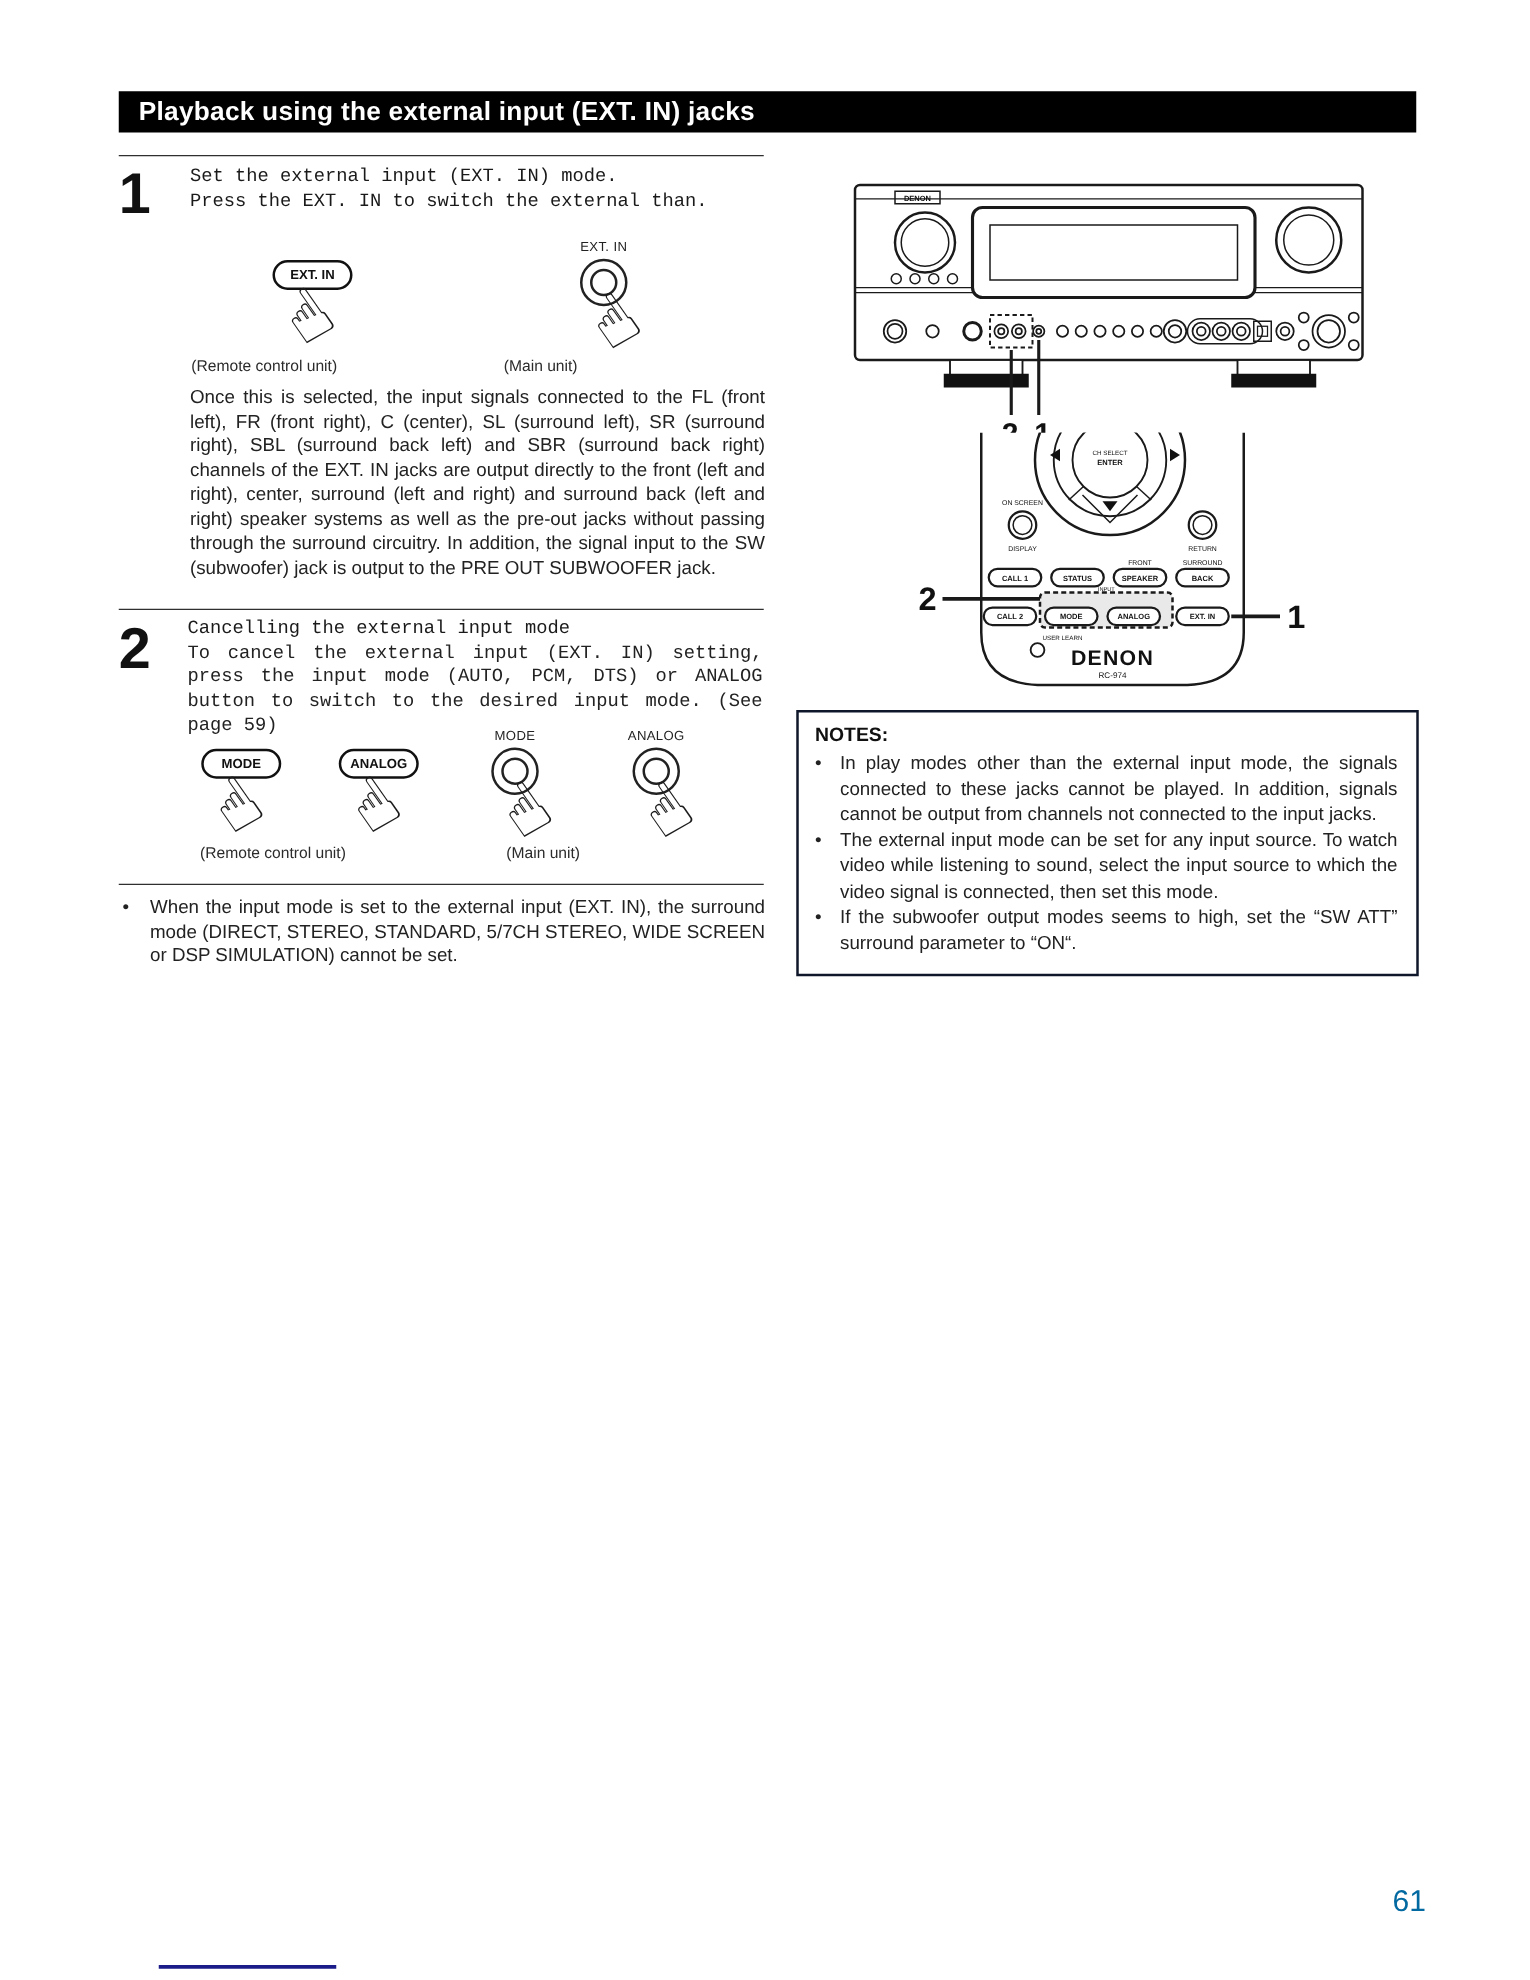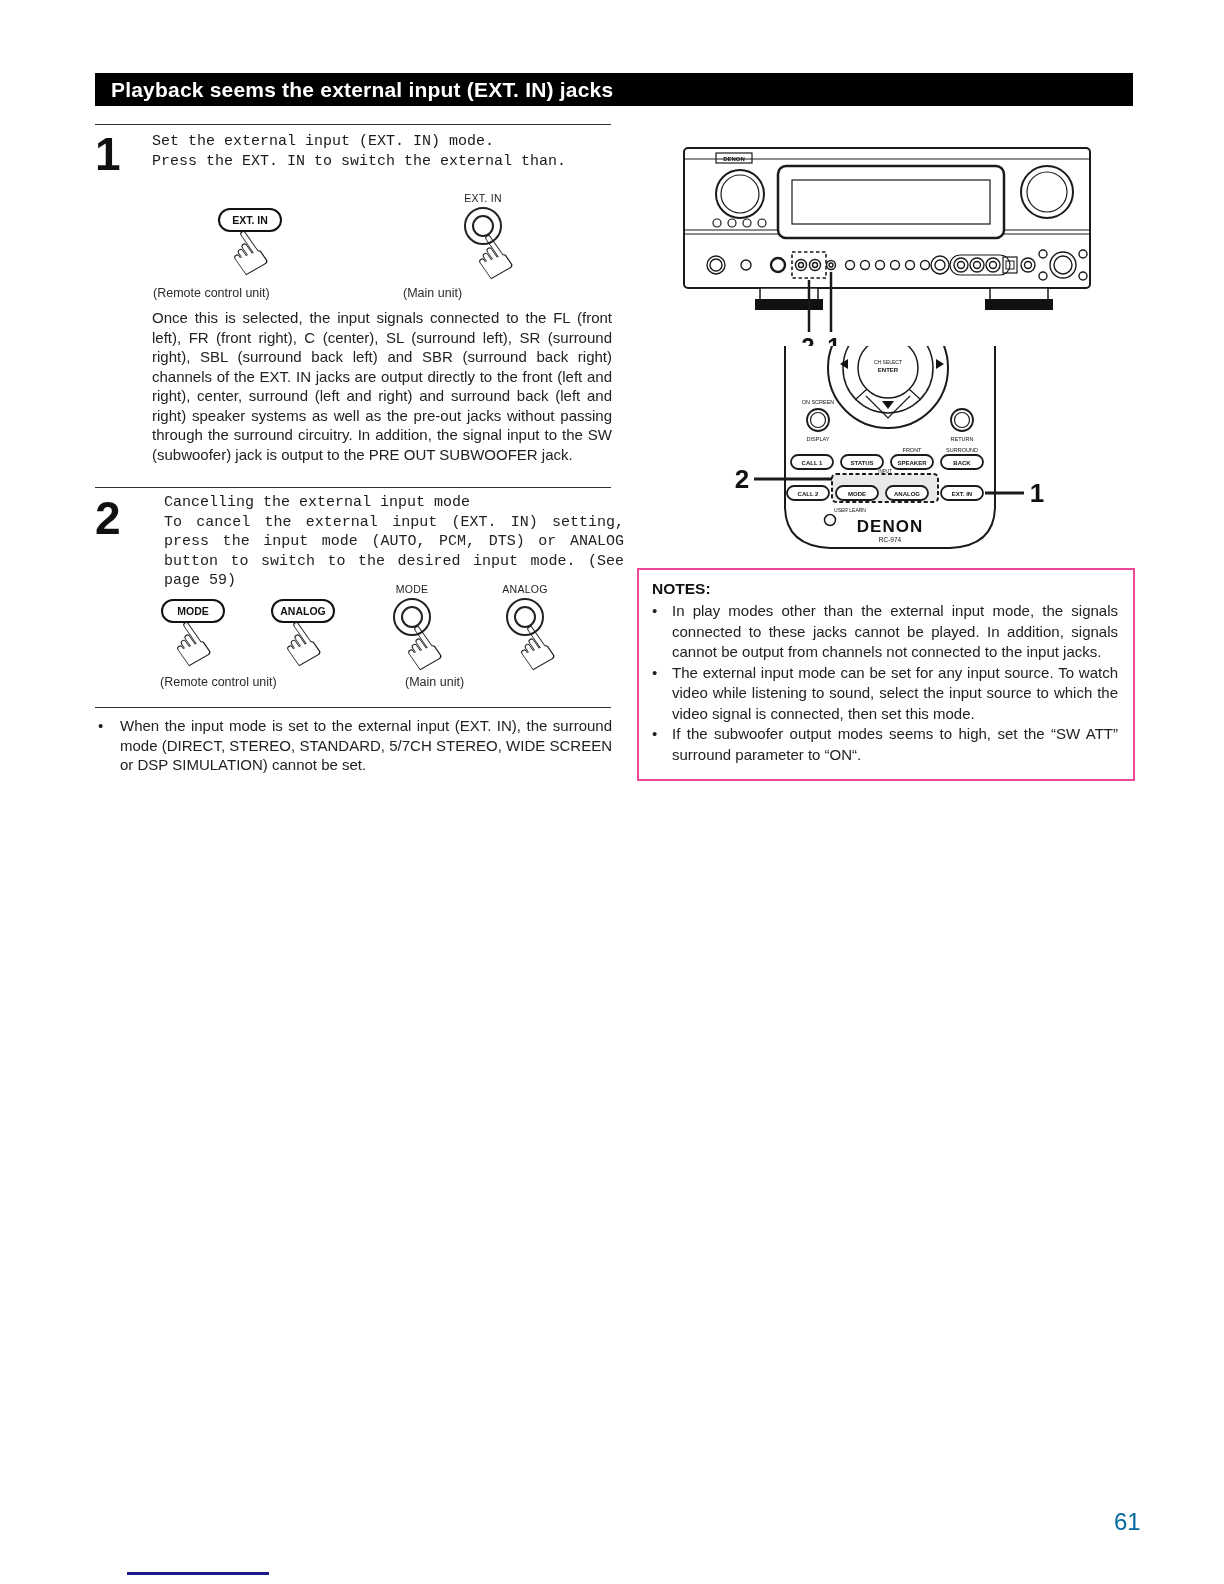--- a/index.html
+++ b/index.html
@@ -20,36 +20,36 @@
             font-size:10.5px;font-weight:bold;color:#111;box-sizing:border-box;z-index:1;}
   .round-outer{position:absolute;width:38px;height:38px;border:2px solid #222;border-radius:50%;
                display:flex;align-items:center;justify-content:center;background:#fff;
                box-sizing:border-box;z-index:1;}
   .round-inner{width:22px;height:22px;border:2px solid #222;border-radius:50%;box-sizing:border-box;}
   .btn-label{position:absolute;font-size:10.5px;color:#222;text-align:center;letter-spacing:.3px;}
   .hand{position:absolute;font-family:"DejaVu Sans",sans-serif;font-size:56px;line-height:1;
         color:#1b1b1b;transform:rotate(-35deg);z-index:2;user-select:none;}
   .bullet-row{position:absolute;display:flex;font-size:15px;line-height:19.5px;text-align:justify;color:#222;}
   .bullet-dot{width:22px;flex:none;font-size:15px;}
-  .notes-box{position:absolute;left:637px;top:568px;width:498px;border:2px solid #ec4899;
+  .notes-box{position:absolute;left:637px;top:568px;width:498px;border:2px solid #0f172a;
              padding:10px 15px 14px 13px;box-sizing:border-box;background:#fff;}
   .notes-heading{font-size:15.5px;font-weight:bold;margin:0 0 3px 0;color:#111;}
   .note-item{display:flex;font-size:15px;line-height:20.5px;text-align:justify;color:#222;}
   .note-bullet{width:20px;flex:none;}
   .page-num{position:absolute;left:1114px;top:1508px;font-size:24px;color:#0369a1;}
   .accent-line{position:absolute;left:127px;top:1572px;width:142px;height:3px;background:#1b1b8a;}
   svg text{font-family:"Liberation Sans","DejaVu Sans",sans-serif;}
 </style>
 </head>
 <body>
 
 <div class="page">
 
   <div class="title-bar">
-    <span>Playback seems the external input (EXT. IN) jacks</span>
+    <span>Playback using the external input (EXT. IN) jacks</span>
   </div>
 
   <div class="rule" style="left:95px;top:124px;width:516px;"></div>
 
   <div class="step-num" style="left:95px;top:131px;">1</div>
   <div class="step-text" style="left:152px;top:132px;width:460px;">
     <div>Set the external input (EXT. IN) mode.</div>
     <div>Press the EXT. IN to switch the external than.</div>
   </div>
 
@@ -63,21 +63,21 @@
     <span class="hand" style="left:380px;top:38px;">☝</span>
     <div class="caption" style="left:58px;top:94px;width:205px;">(Remote control unit)</div>
     <div class="caption" style="left:308px;top:94px;width:160px;">(Main unit)</div>
   </div>
 
   <div class="body-text" style="left:152px;top:308px;width:460px;">Once this is selected, the input signals connected to the FL (front left), FR (front right), C (center), SL (surround left), SR (surround right), SBL (surround back left) and SBR (surround back right) channels of the EXT. IN jacks are output directly to the front (left and right), center, surround (left and right) and surround back (left and right) speaker systems as well as the pre-out jacks without passing through the surround circuitry. In addition, the signal input to the SW (subwoofer) jack is output to the PRE OUT SUBWOOFER jack.</div>
 
   <div class="rule" style="left:95px;top:487px;width:516px;"></div>
 
   <div class="step-num" style="left:95px;top:495px;">2</div>
-  <div class="step-text" style="left:164px;top:493px;width:460px;">
+  <div class="step-text" style="left:150px;top:493px;width:460px;">
     <div class="step-heading">Cancelling the external input mode</div>
     <div class="body-text" style="position:static;">To cancel the external input (EXT. IN) setting, press the input mode (AUTO, PCM, DTS) or ANALOG button to switch to the desired input mode. (See page 59)</div>
   </div>
 
   <div class="abs" style="left:95px;top:583px;width:517px;height:115px;">
     <div class="oval-btn" style="left:66px;top:16px;">MODE</div>
     <span class="hand" style="left:78px;top:34px;">☝</span>
     <div class="oval-btn" style="left:176px;top:16px;">ANALOG</div>
     <span class="hand" style="left:188px;top:34px;">☝</span>
     <div class="btn-label" style="left:277px;top:0;width:80px;">MODE</div>

